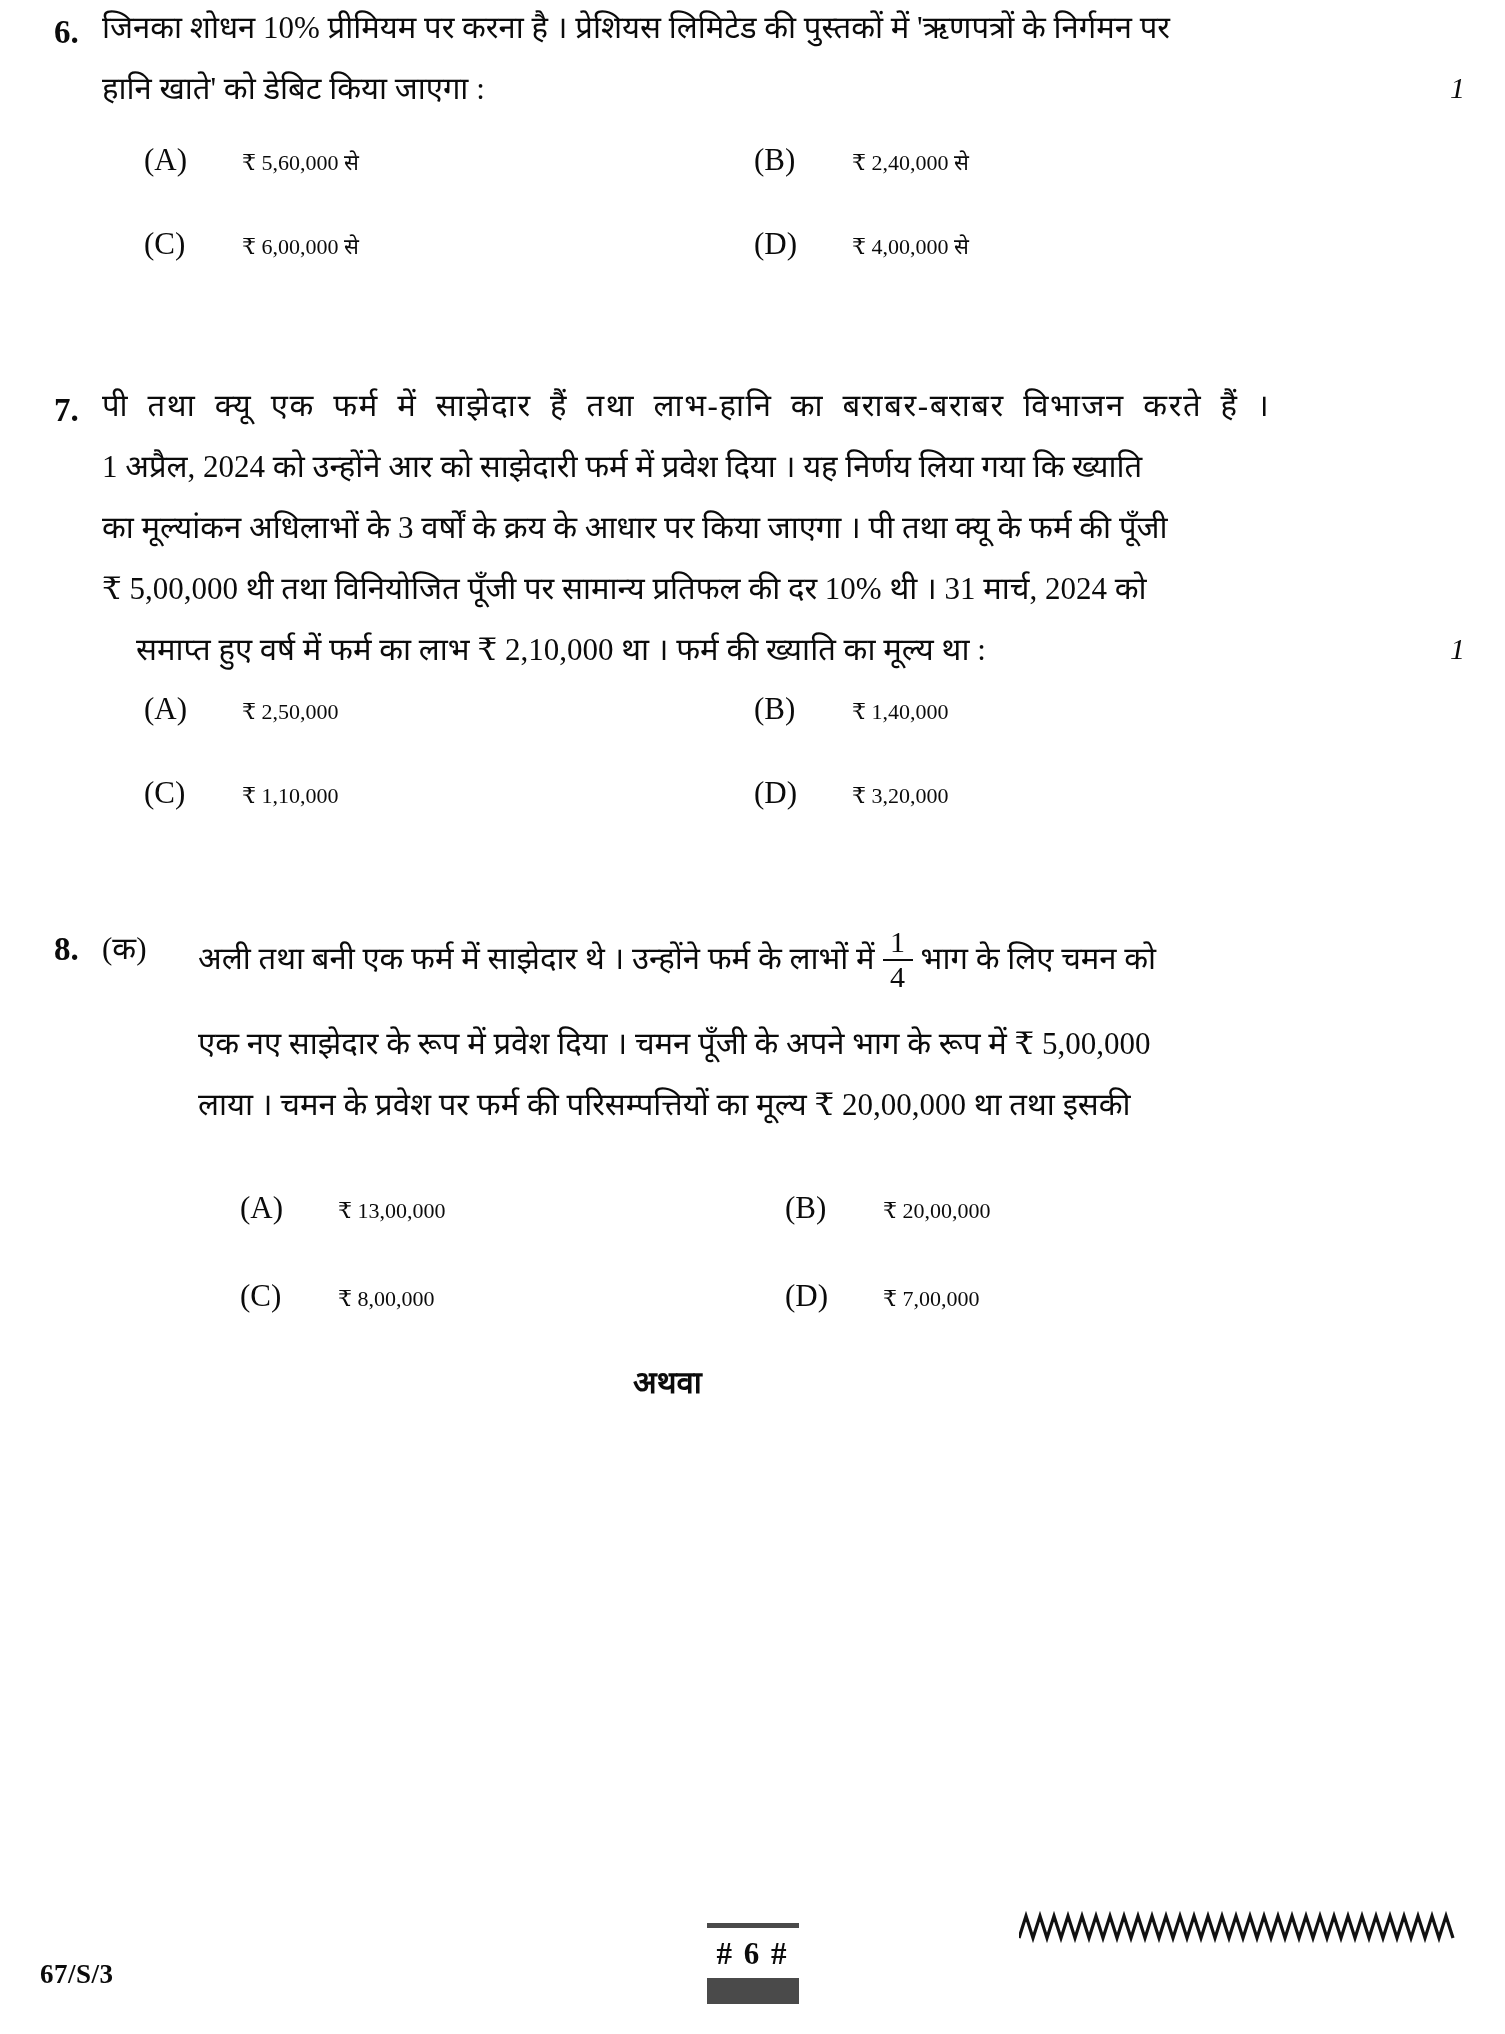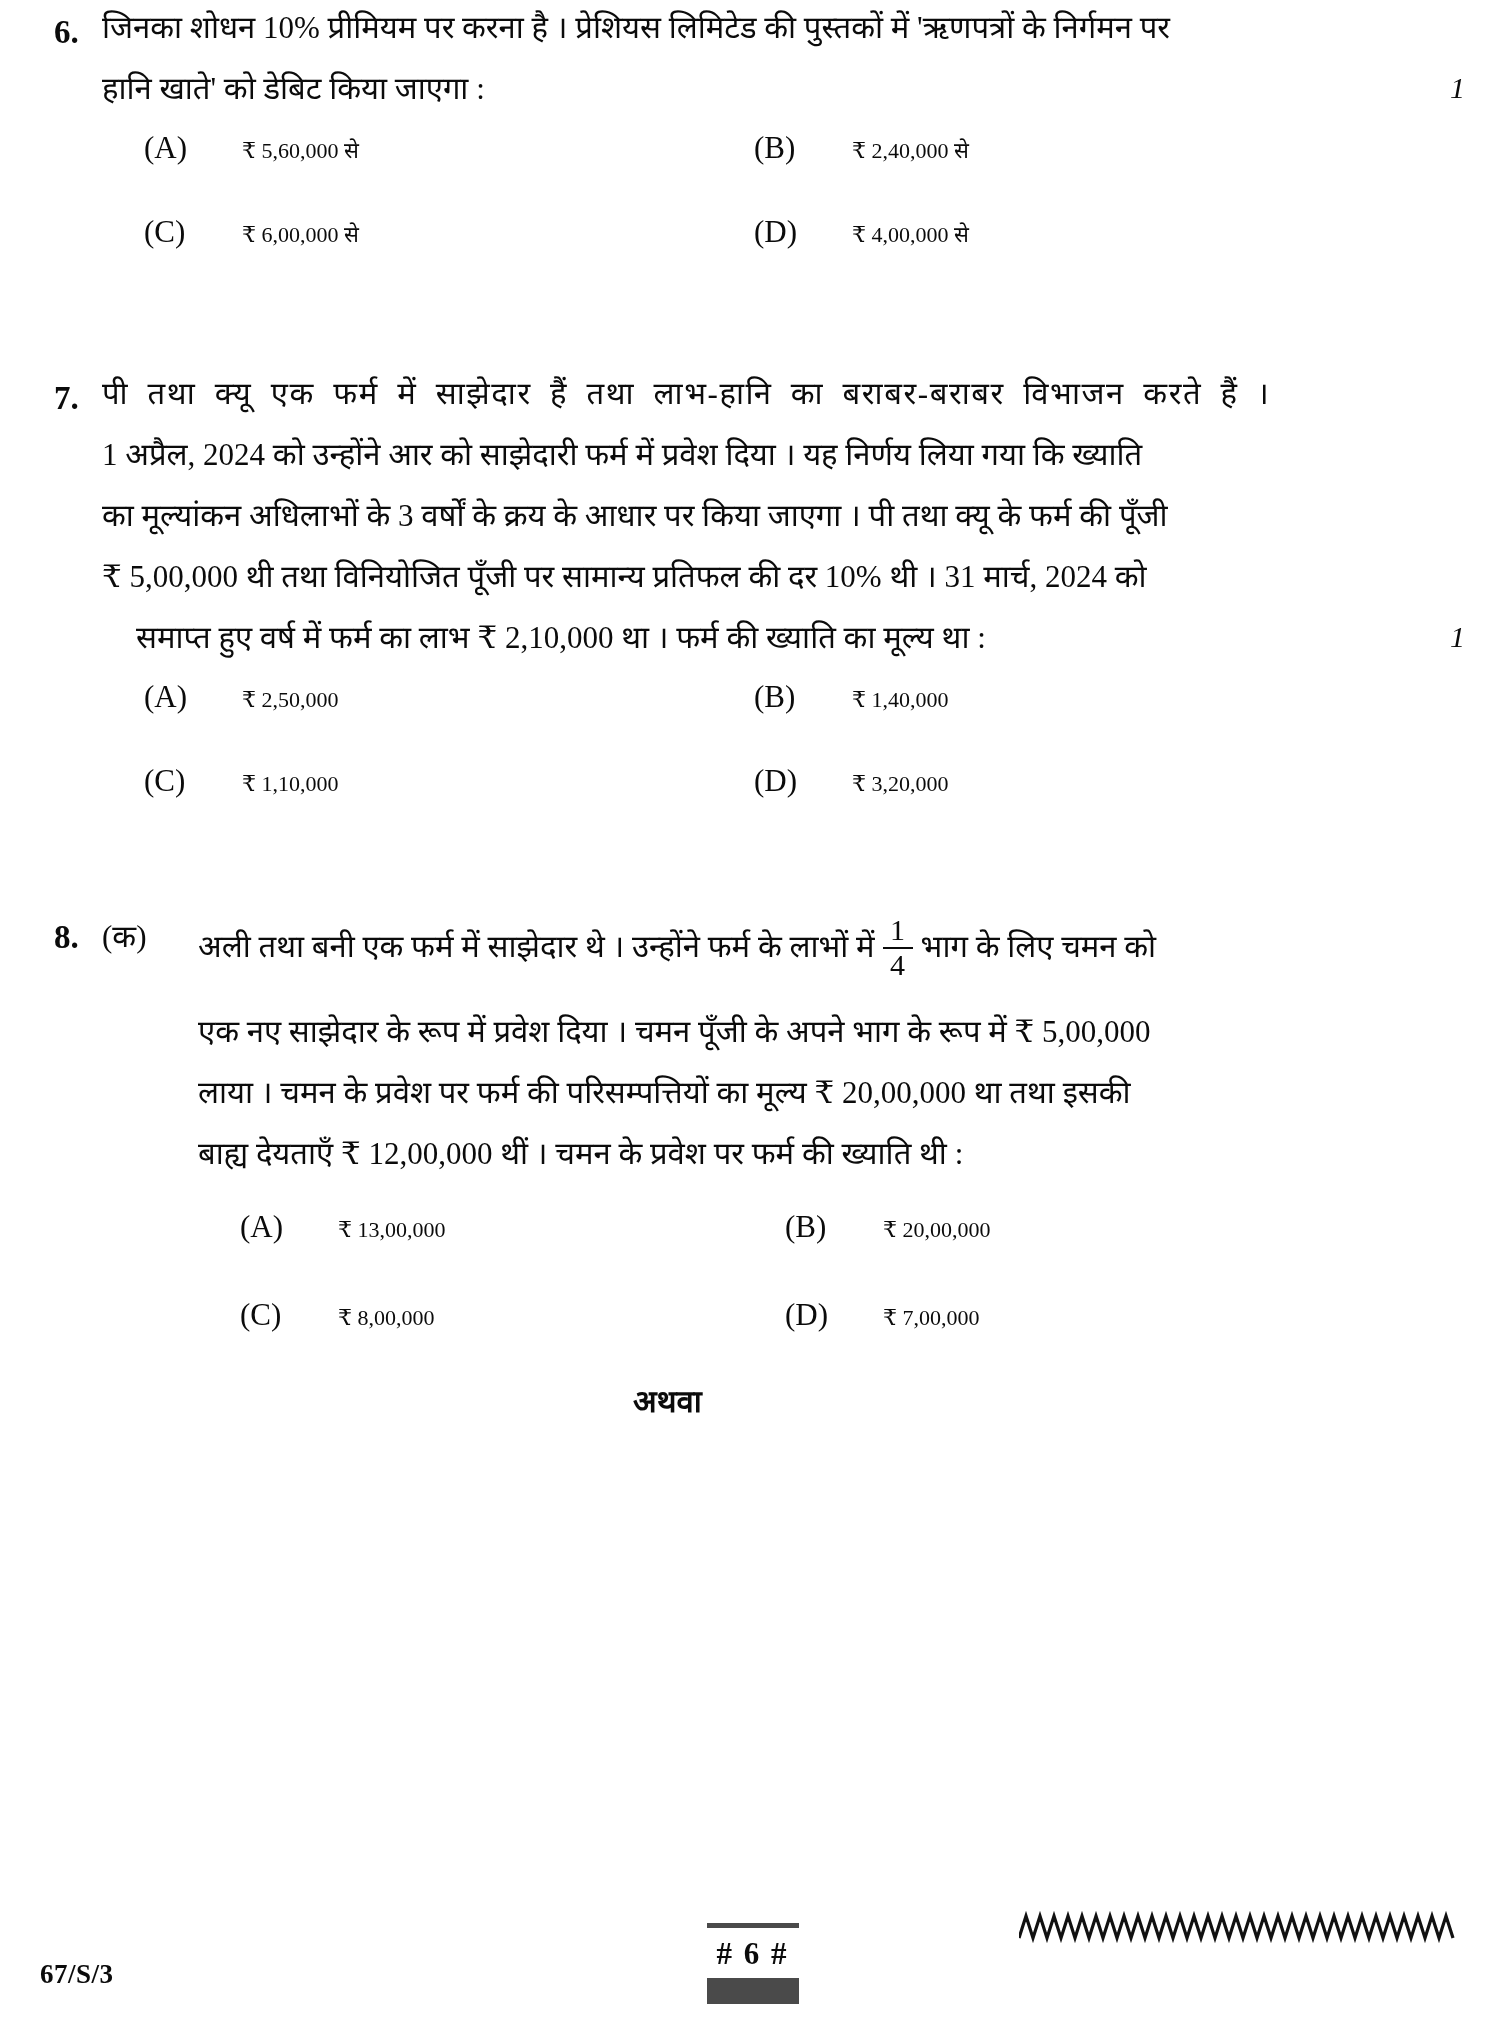--- a/index.html
+++ b/index.html
@@ -188,21 +188,21 @@
 </head>
 <body>
 
 <div class="page">
 
   <div class="question" style="padding-top:12px;">
     <div class="q-row">
       <div class="q-num">6.</div>
       <div class="q-body">
         <span class="para-line">जिनका शोधन 10% प्रीमियम पर करना है । प्रेशियस लिमिटेड की पुस्तकों में 'ऋणपत्रों के निर्गमन पर</span>
-        <span class="para-line" style="margin-bottom:0;">
+        <span class="para-line" style="margin-bottom:12px;">
           <span>हानि खाते' को डेबिट किया जाएगा :</span>
           <span class="marks">1</span>
         </span>
       </div>
     </div>
 
     <div class="options" style="margin-left:62px; padding-left:42px;">
       <div class="opt-row">
         <div class="opt" style="width:610px;">
           <span class="opt-label">(A)</span>
@@ -278,24 +278,20 @@
       <div class="q-body">
         <span class="para-line" style="margin-bottom:34px;">
           <span>अली तथा बनी एक फर्म में साझेदार थे । उन्होंने फर्म के लाभों में</span><span class="frac">
               <span class="num">1</span>
               <span class="bar"></span>
               <span class="den">4</span>
             </span><span>भाग के लिए चमन को</span>
         </span>
         <span class="para-line">एक नए साझेदार के रूप में प्रवेश दिया । चमन पूँजी के अपने भाग के रूप में ₹ 5,00,000</span>
         <span class="para-line">लाया । चमन के प्रवेश पर फर्म की परिसम्पत्तियों का मूल्य ₹ 20,00,000 था तथा इसकी</span>
-        <span class="para-line" style="margin-bottom:0;">
-          <span>बाह्य देयताएँ ₹ 12,00,000 थीं । चमन के प्रवेश पर फर्म की ख्याति थी :</span>
-          
-        </span>
       </div>
     </div>
 
     <div class="options" style="margin-left:158px; padding-left:42px; margin-top:40px;">
       <div class="opt-row" style="margin-bottom:52px;">
         <div class="opt" style="width:545px;">
           <span class="opt-label">(A)</span>
           <span class="opt-text">₹ 13,00,000</span>
         </div>
         <div class="opt">

